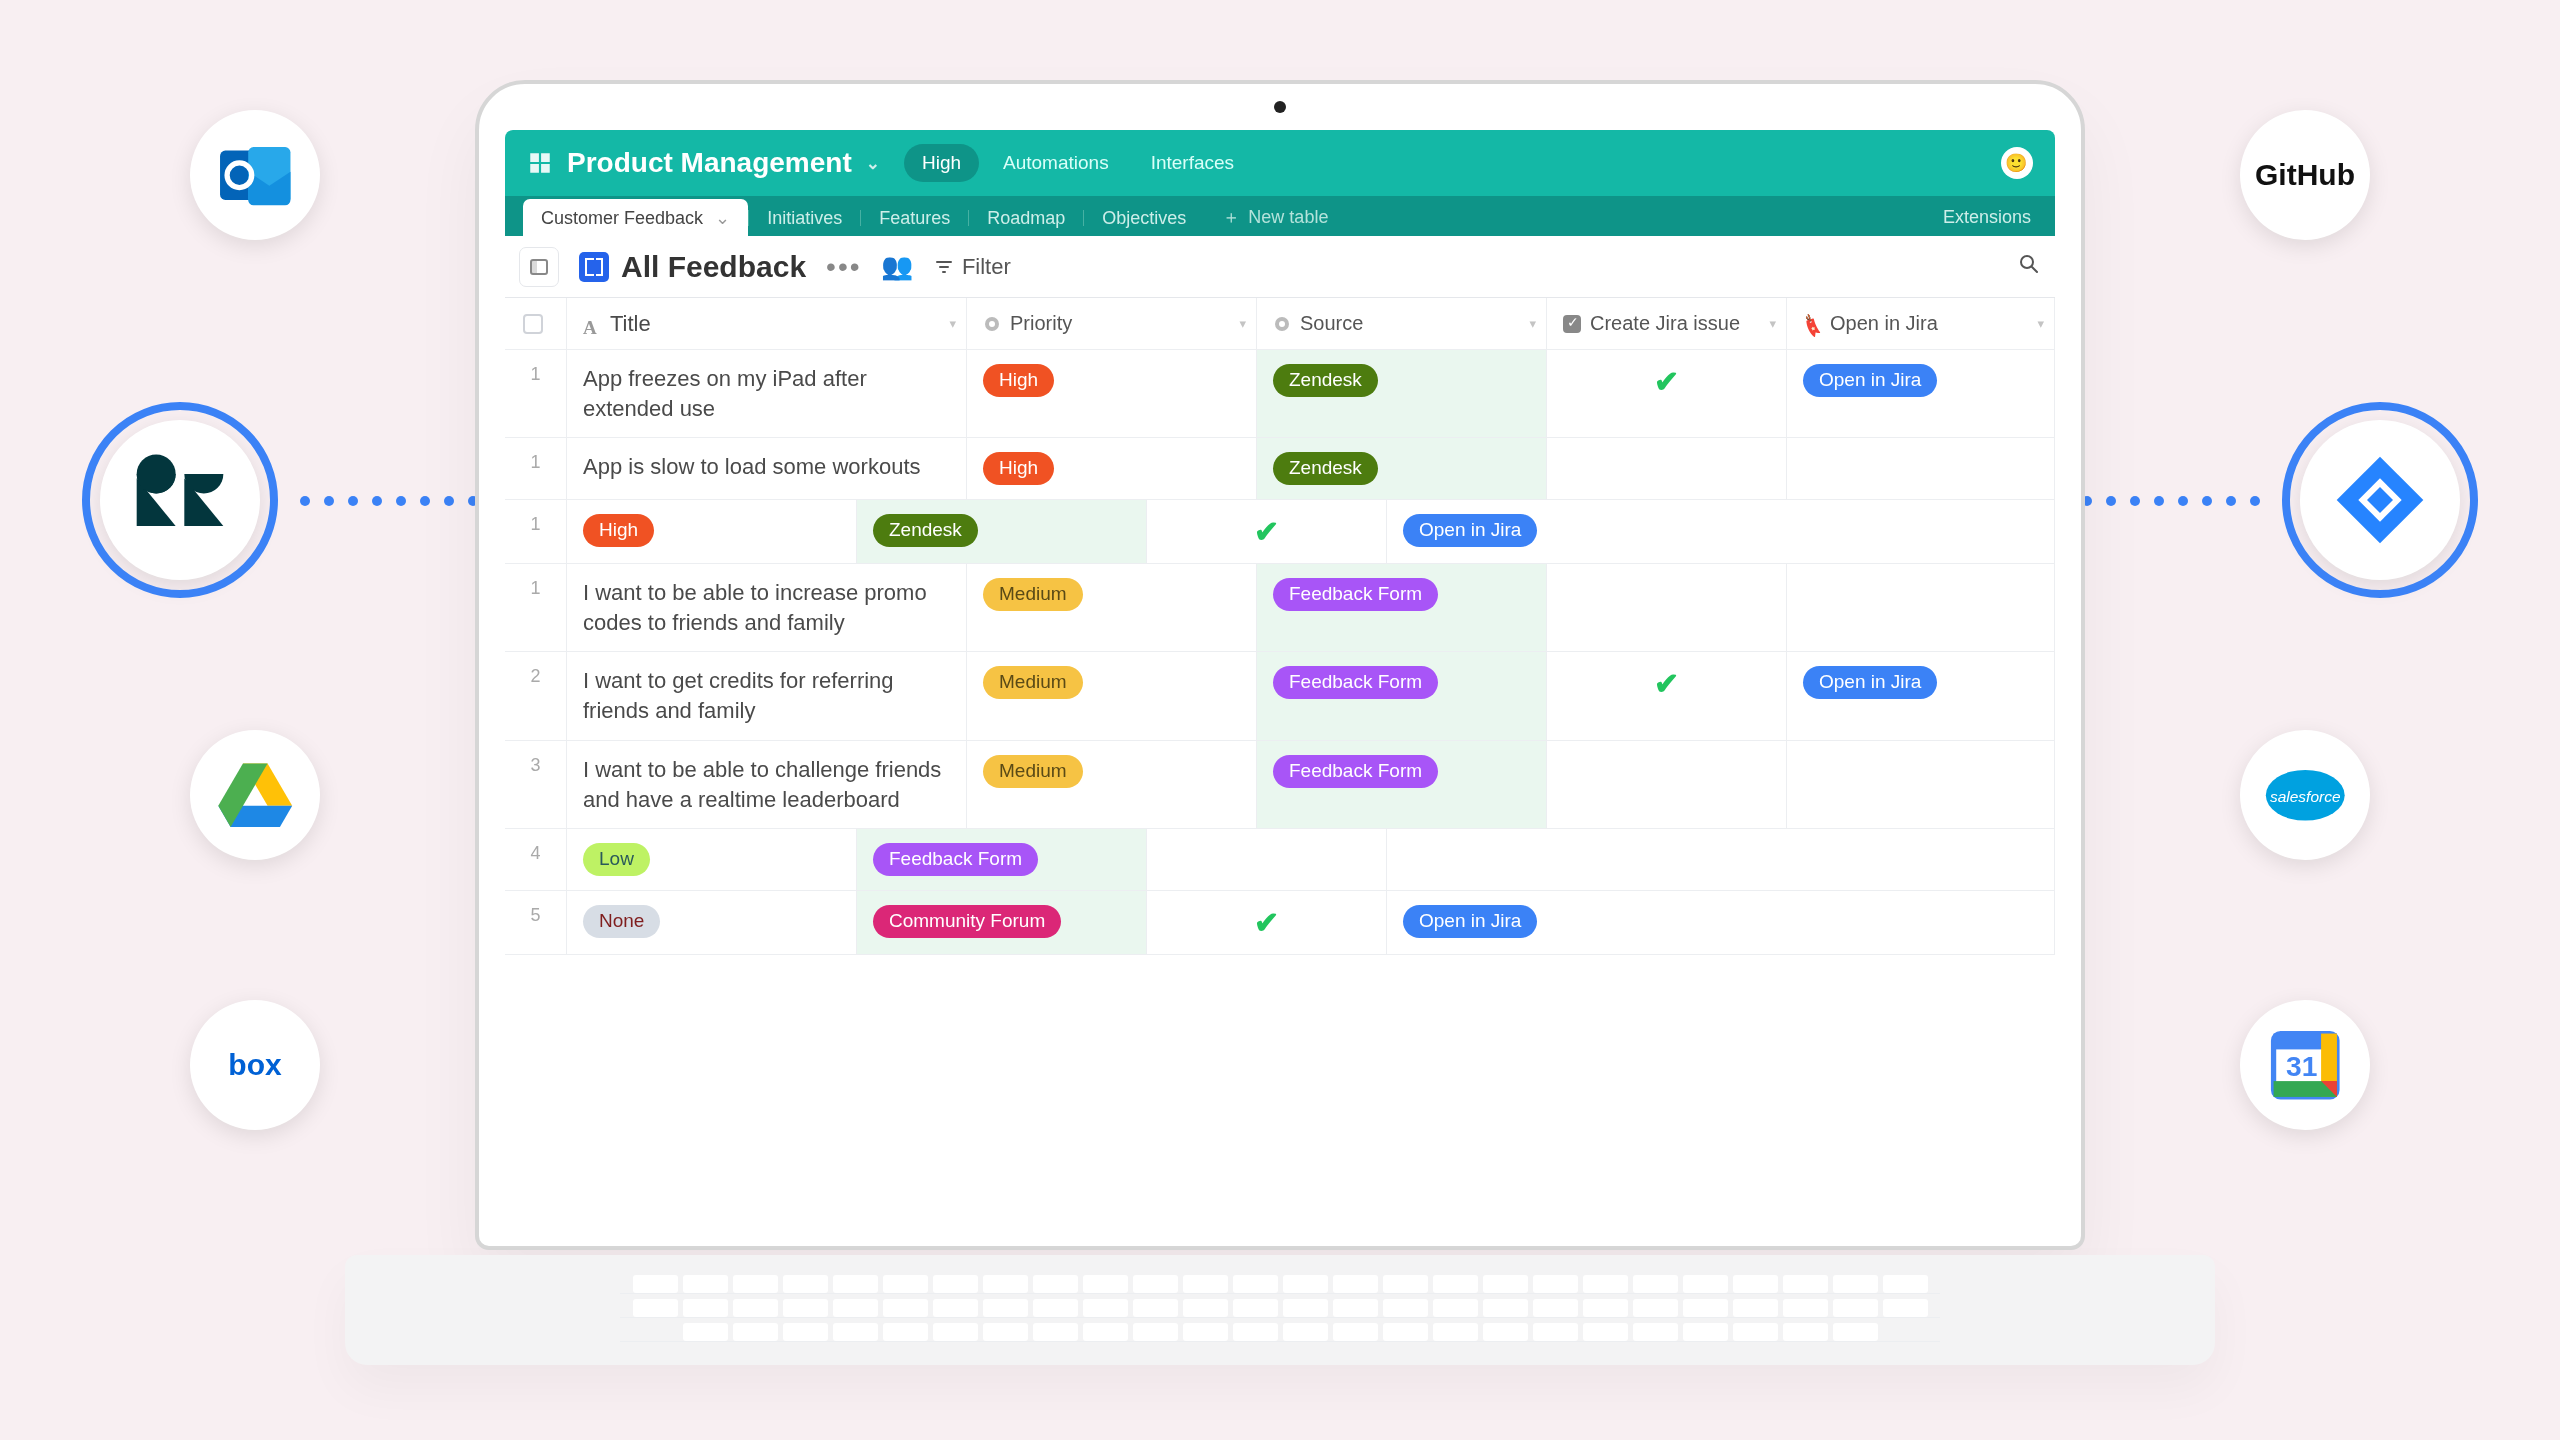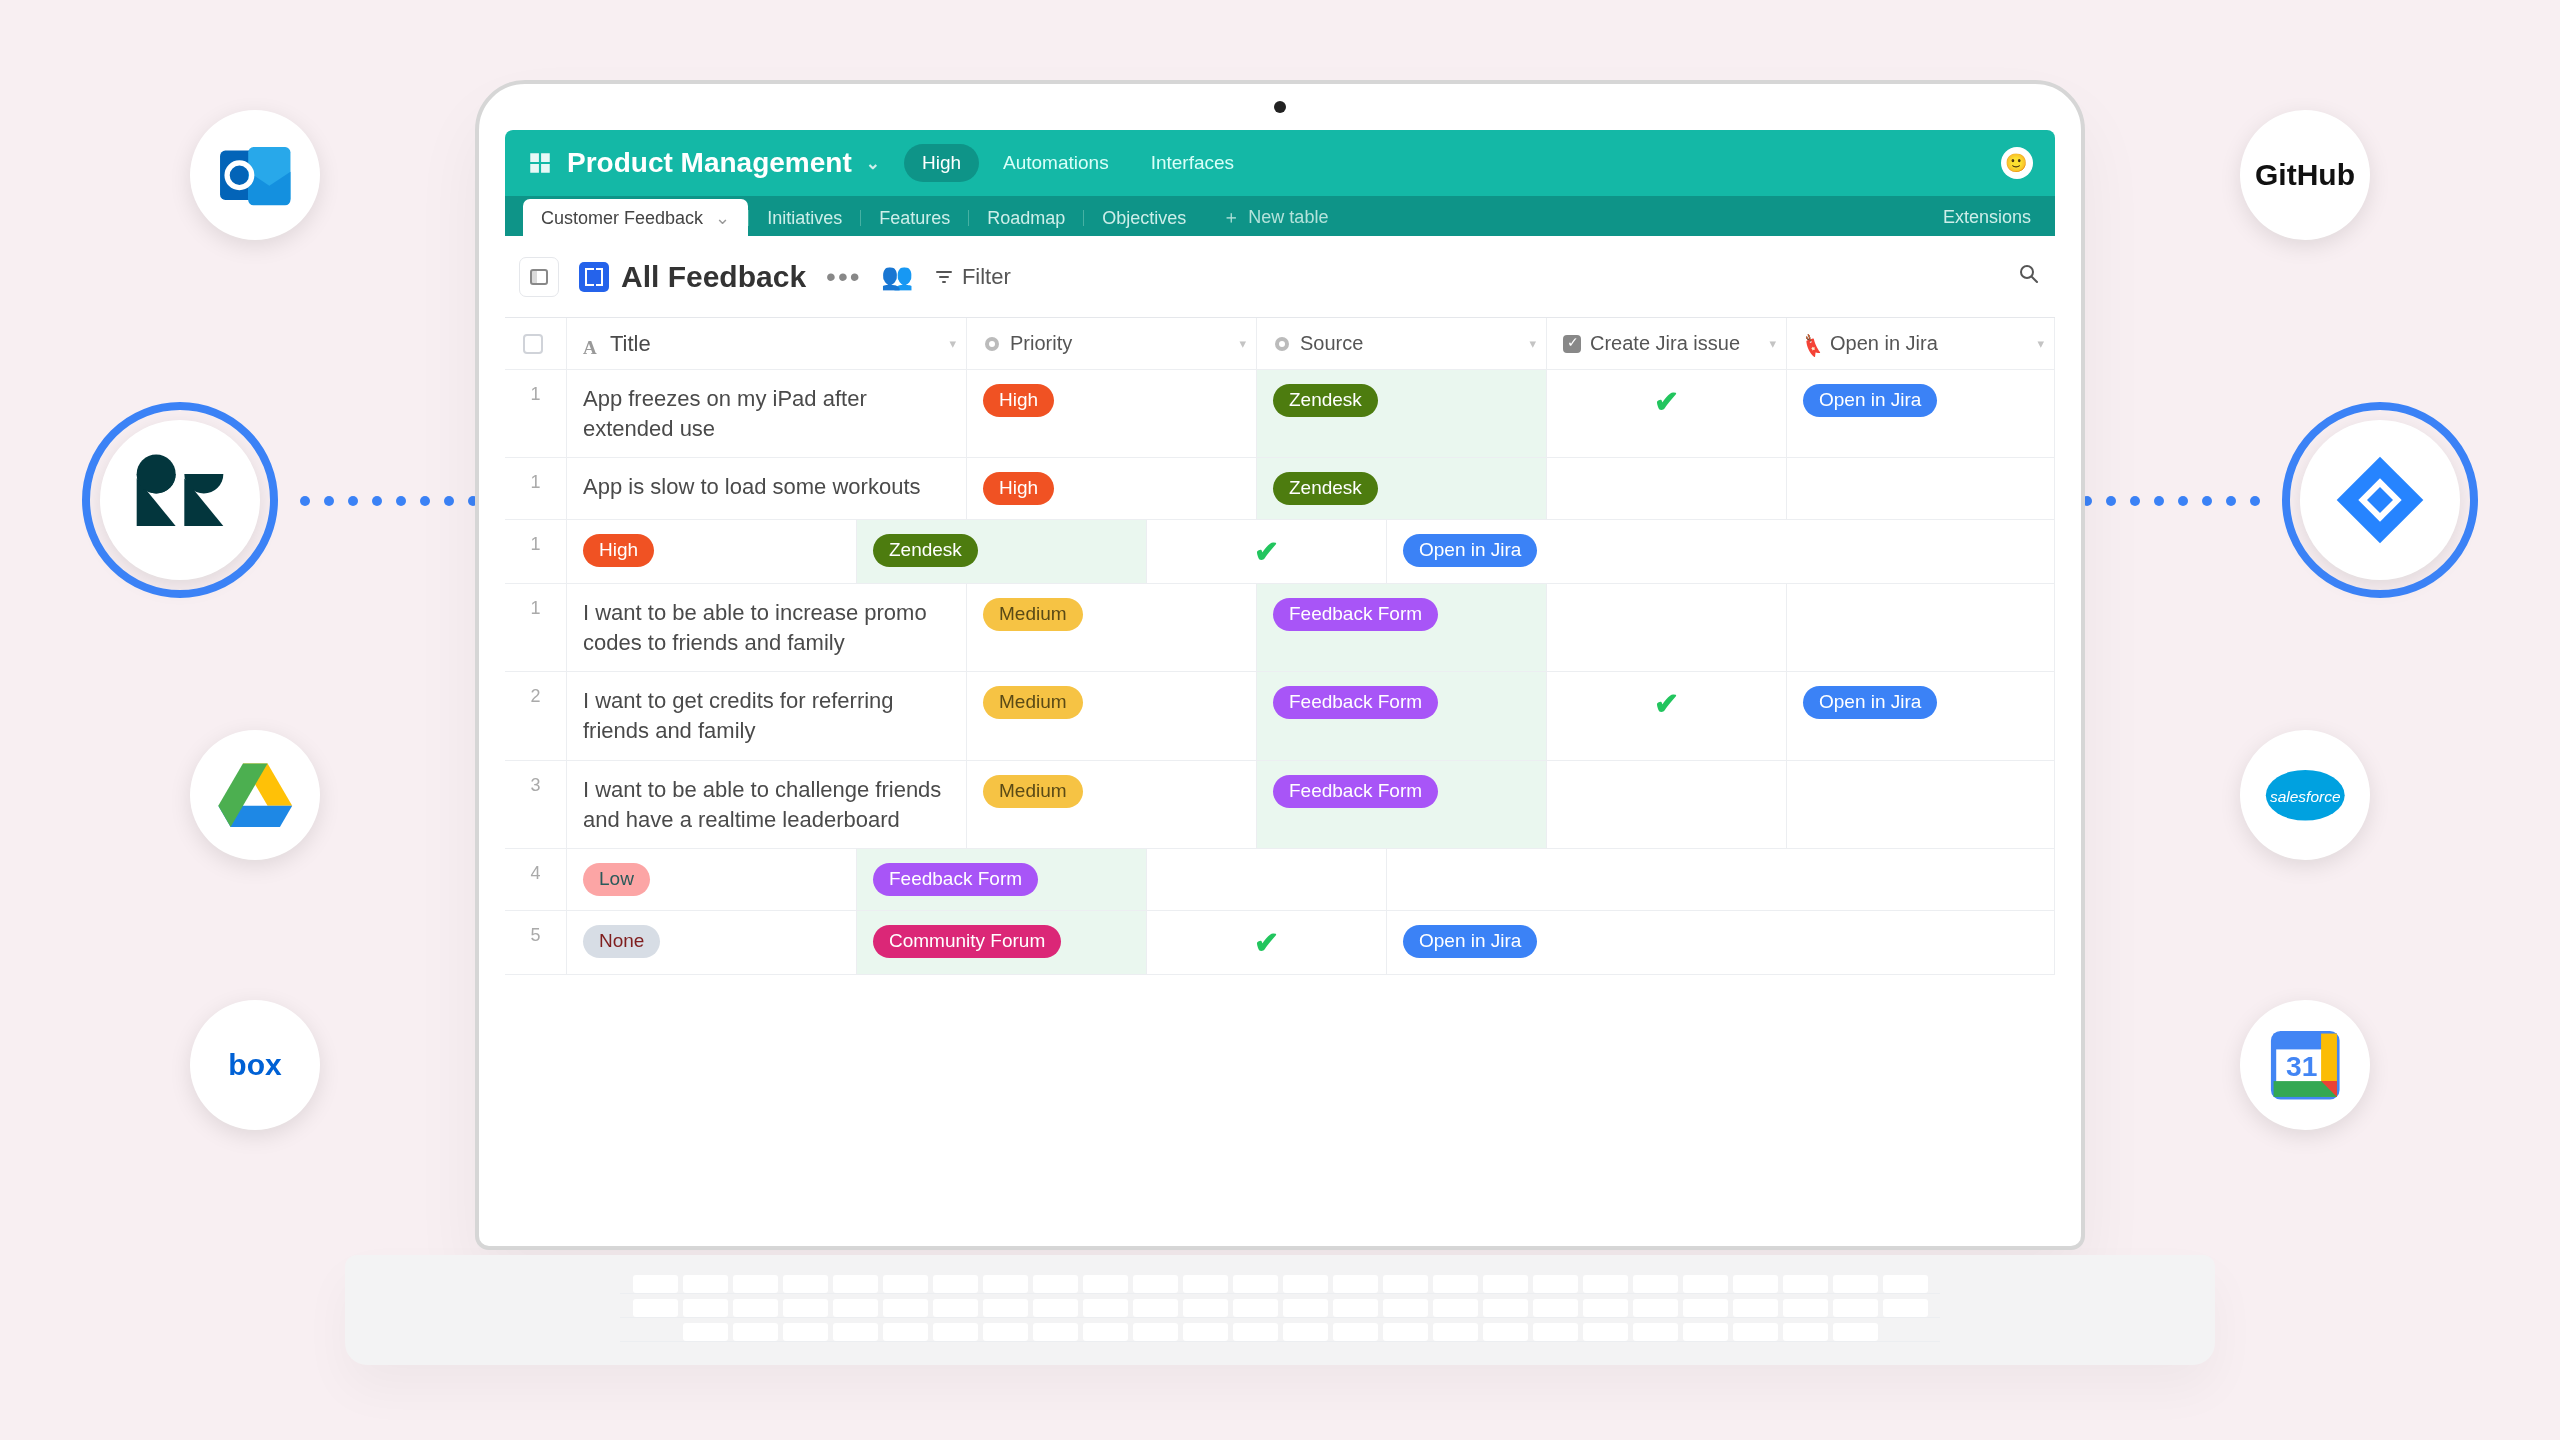--- a/index.html
+++ b/index.html
@@ -74,21 +74,21 @@
 .tablebar .tb {
   padding:8px 18px 7px; cursor:pointer; border-radius:7px 7px 0 0;
   display:flex; align-items:center; gap:8px;
 }
 .tablebar .tb.active { background:#fff; color:#444; }
 .tablebar .sep { width:1px; height:16px; background:#46b1a3; align-self:center; }
 .tablebar .new { color:#b4e3db; }
 .tablebar .ext { margin-left:auto; color:#cdeee9; padding:8px 6px; }
 
 .viewbar {
-  height:82px; border-bottom:1px solid #e5e7eb; display:flex; align-items:center;
+  height:62px; border-bottom:1px solid #e5e7eb; display:flex; align-items:center;
   padding:0 14px; gap:20px;
 }
 .iconbtn { width:40px; height:40px; border:1px solid #e5e7eb; border-radius:7px;
            display:flex; align-items:center; justify-content:center; cursor:pointer; }
 .viewname { display:flex; align-items:center; gap:12px; font-size:30px; font-weight:600; color:#333; }
 .gridicon { width:30px; height:30px; background:#2563eb; border-radius:5px; position:relative; }
 .gridicon::before { content:""; position:absolute; inset:6px; border:2px solid #fff; }
 .gridicon::after  { content:""; position:absolute; top:6px; bottom:6px; left:50%; width:2px; background:#fff;
                     box-shadow:0 -7px 0 7px #2563eb inset; }
 .ellipsis { font-size:28px; color:#888; cursor:pointer; letter-spacing:2px; }
@@ -112,21 +112,21 @@
 .row.header .c-src { background:#fff; }
 .hdicon { width:18px; height:18px; border:2px solid #aaa; border-radius:4px; }
 .hdicon.txt { border:none; font-weight:700; font-family:Georgia,serif; color:#999; font-size:19px; }
 .hdicon.chk { background:#888; border-color:#888; position:relative; }
 .hdicon.chk::after { content:"✓"; color:#fff; position:absolute; top:-3px; left:2px; font-size:14px; }
 .hdicon.link { border:none; color:#999; transform:rotate(20deg); font-size:18px; }
 
 .pill { display:inline-block; padding:4px 16px; border-radius:18px; color:#fff; font-size:19px; line-height:1.3; }
 .pill.high    { background:#f05223; }
 .pill.medium  { background:#f6c344; color:#5a4a16; }
-.pill.low     { background:#fca5a5; color:#2a5a5a;text-align:center; }
+.pill.low     { background:#bef264; color:#2a5a5a;text-align:center; }
 .pill.none    { background:#d7dde5; color:#7f1d1d; }
 .pill.zendesk { background:#4d7c0f; }
 .pill.form    { background:#a855f7; }
 .pill.forum   { background:#db2777; }
 .pill.open    { background:#3b82f6; }
 
 .check { color:#22c55e; font-size:30px; font-weight:900; }
 
 .chkbox { width:20px; height:20px; border:2px solid #d0d3d9; border-radius:4px; }
 </style>

